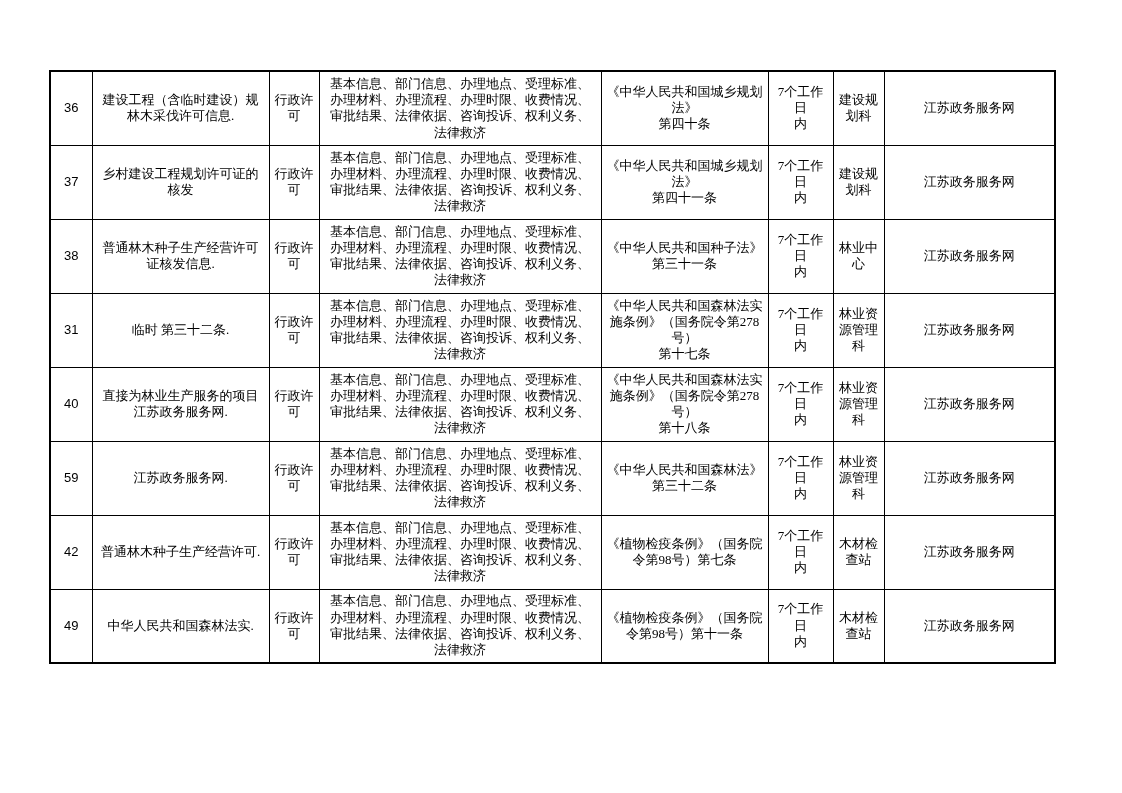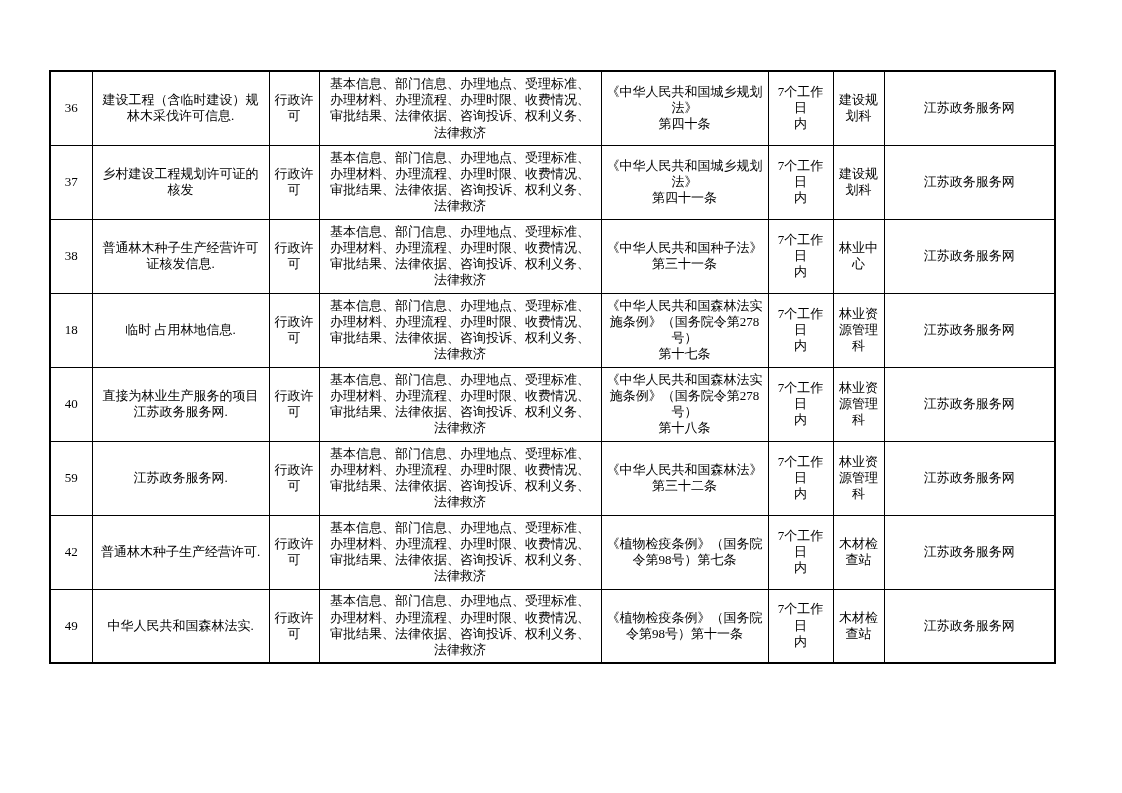--- a/index.html
+++ b/index.html
@@ -32,21 +32,21 @@
     font-size: 13px;
     line-height: 1.25;
     padding: 2px 3px;
     white-space: pre-line;
     overflow: hidden;
     word-break: break-all;
   }
   table.gov-table tr {
     height: 74px;
   }
-  td.col-seq     { font-family: Liberation Serif, serif; }
+  td.col-seq     { font-family: Liberation Sans, sans-serif; }
   td.col-content { padding: 2px 4px; margin-left: 12px; }
 </style>
 </head>
 <body>
 
 <div class="page">
   <table class="gov-table">
     <colgroup>
       <col style="width:42px">
       <col style="width:177px">
@@ -108,22 +108,22 @@
 法律救济</td>
         <td>《中华人民共和国种子法》
 第三十一条</td>
         <td>7个工作日
 内</td>
         <td>林业中
 心</td>
         <td>江苏政务服务网</td>
       </tr>
       <tr>
-        <td class="col-seq">18</td>
-        <td>临时 占用林地信息.</td>
+        <td class="col-seq">31</td>
+        <td>临时 第三十二条.</td>
         <td>行政许
 可</td>
         <td class="col-content">基本信息、部门信息、办理地点、受理标准、
 办理材料、办理流程、办理时限、收费情况、
 审批结果、法律依据、咨询投诉、权利义务、
 法律救济</td>
         <td>《中华人民共和国森林法实
 施条例》（国务院令第278
 号）
 第十七条</td>

